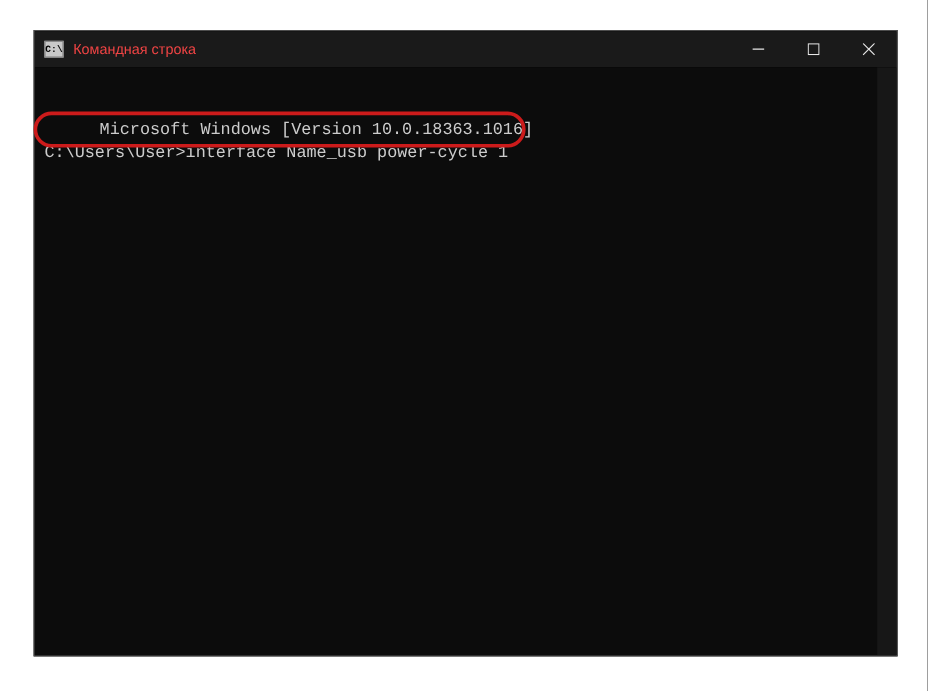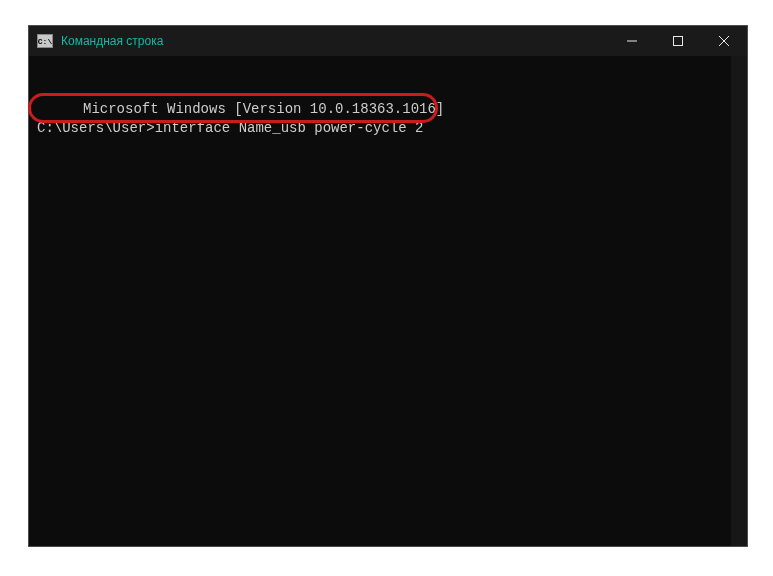--- a/index.html
+++ b/index.html
@@ -35,21 +35,21 @@
       background: #c8c8c8;
       border: 1px solid #888;
       display: flex;
       align-items: center;
       justify-content: center;
       font-size: 8px;
       color: #000;
       font-weight: bold;
     }
     .titlebar-title {
-      color: #14b8a6;
+      color: #ef4444;
       font-size: 12px;
       font-family: 'Segoe UI', Tahoma, sans-serif;
       margin-left: 8px;
       flex: 1;
     }
     .titlebar-controls {
       display: flex;
       height: 100%;
     }
     .titlebar-btn {
@@ -124,18 +124,18 @@
       </button>
       <button class="titlebar-btn close">
         <svg width="10" height="10" viewBox="0 0 10 10">
           <line x1="0" y1="0" x2="10" y2="10" stroke="#e8e8e8" stroke-width="1"></line>
           <line x1="10" y1="0" x2="0" y2="10" stroke="#e8e8e8" stroke-width="1"></line>
         </svg>
       </button>
     </div>
   </div>
   <div class="terminal-content">
-    <span class="terminal-line">Microsoft Windows [Version 10.0.18363.1016]</span><span class="terminal-line"></span><span class="prompt-line">C:\Users\User&gt;</span><span class="prompt-line">interface Name_usb power-cycle 2</span>
+    <span class="terminal-line">Microsoft Windows [Version 10.0.18363.1016]</span><span class="terminal-line"></span><span class="prompt-line">C:\Users\User&gt;</span><span class="prompt-line">interface Name_usb power-cycle 1</span>
     <div class="scrollbar"></div>
   </div>
 </div>
 
 <div class="highlight-oval"></div>
 
 </body></html>

